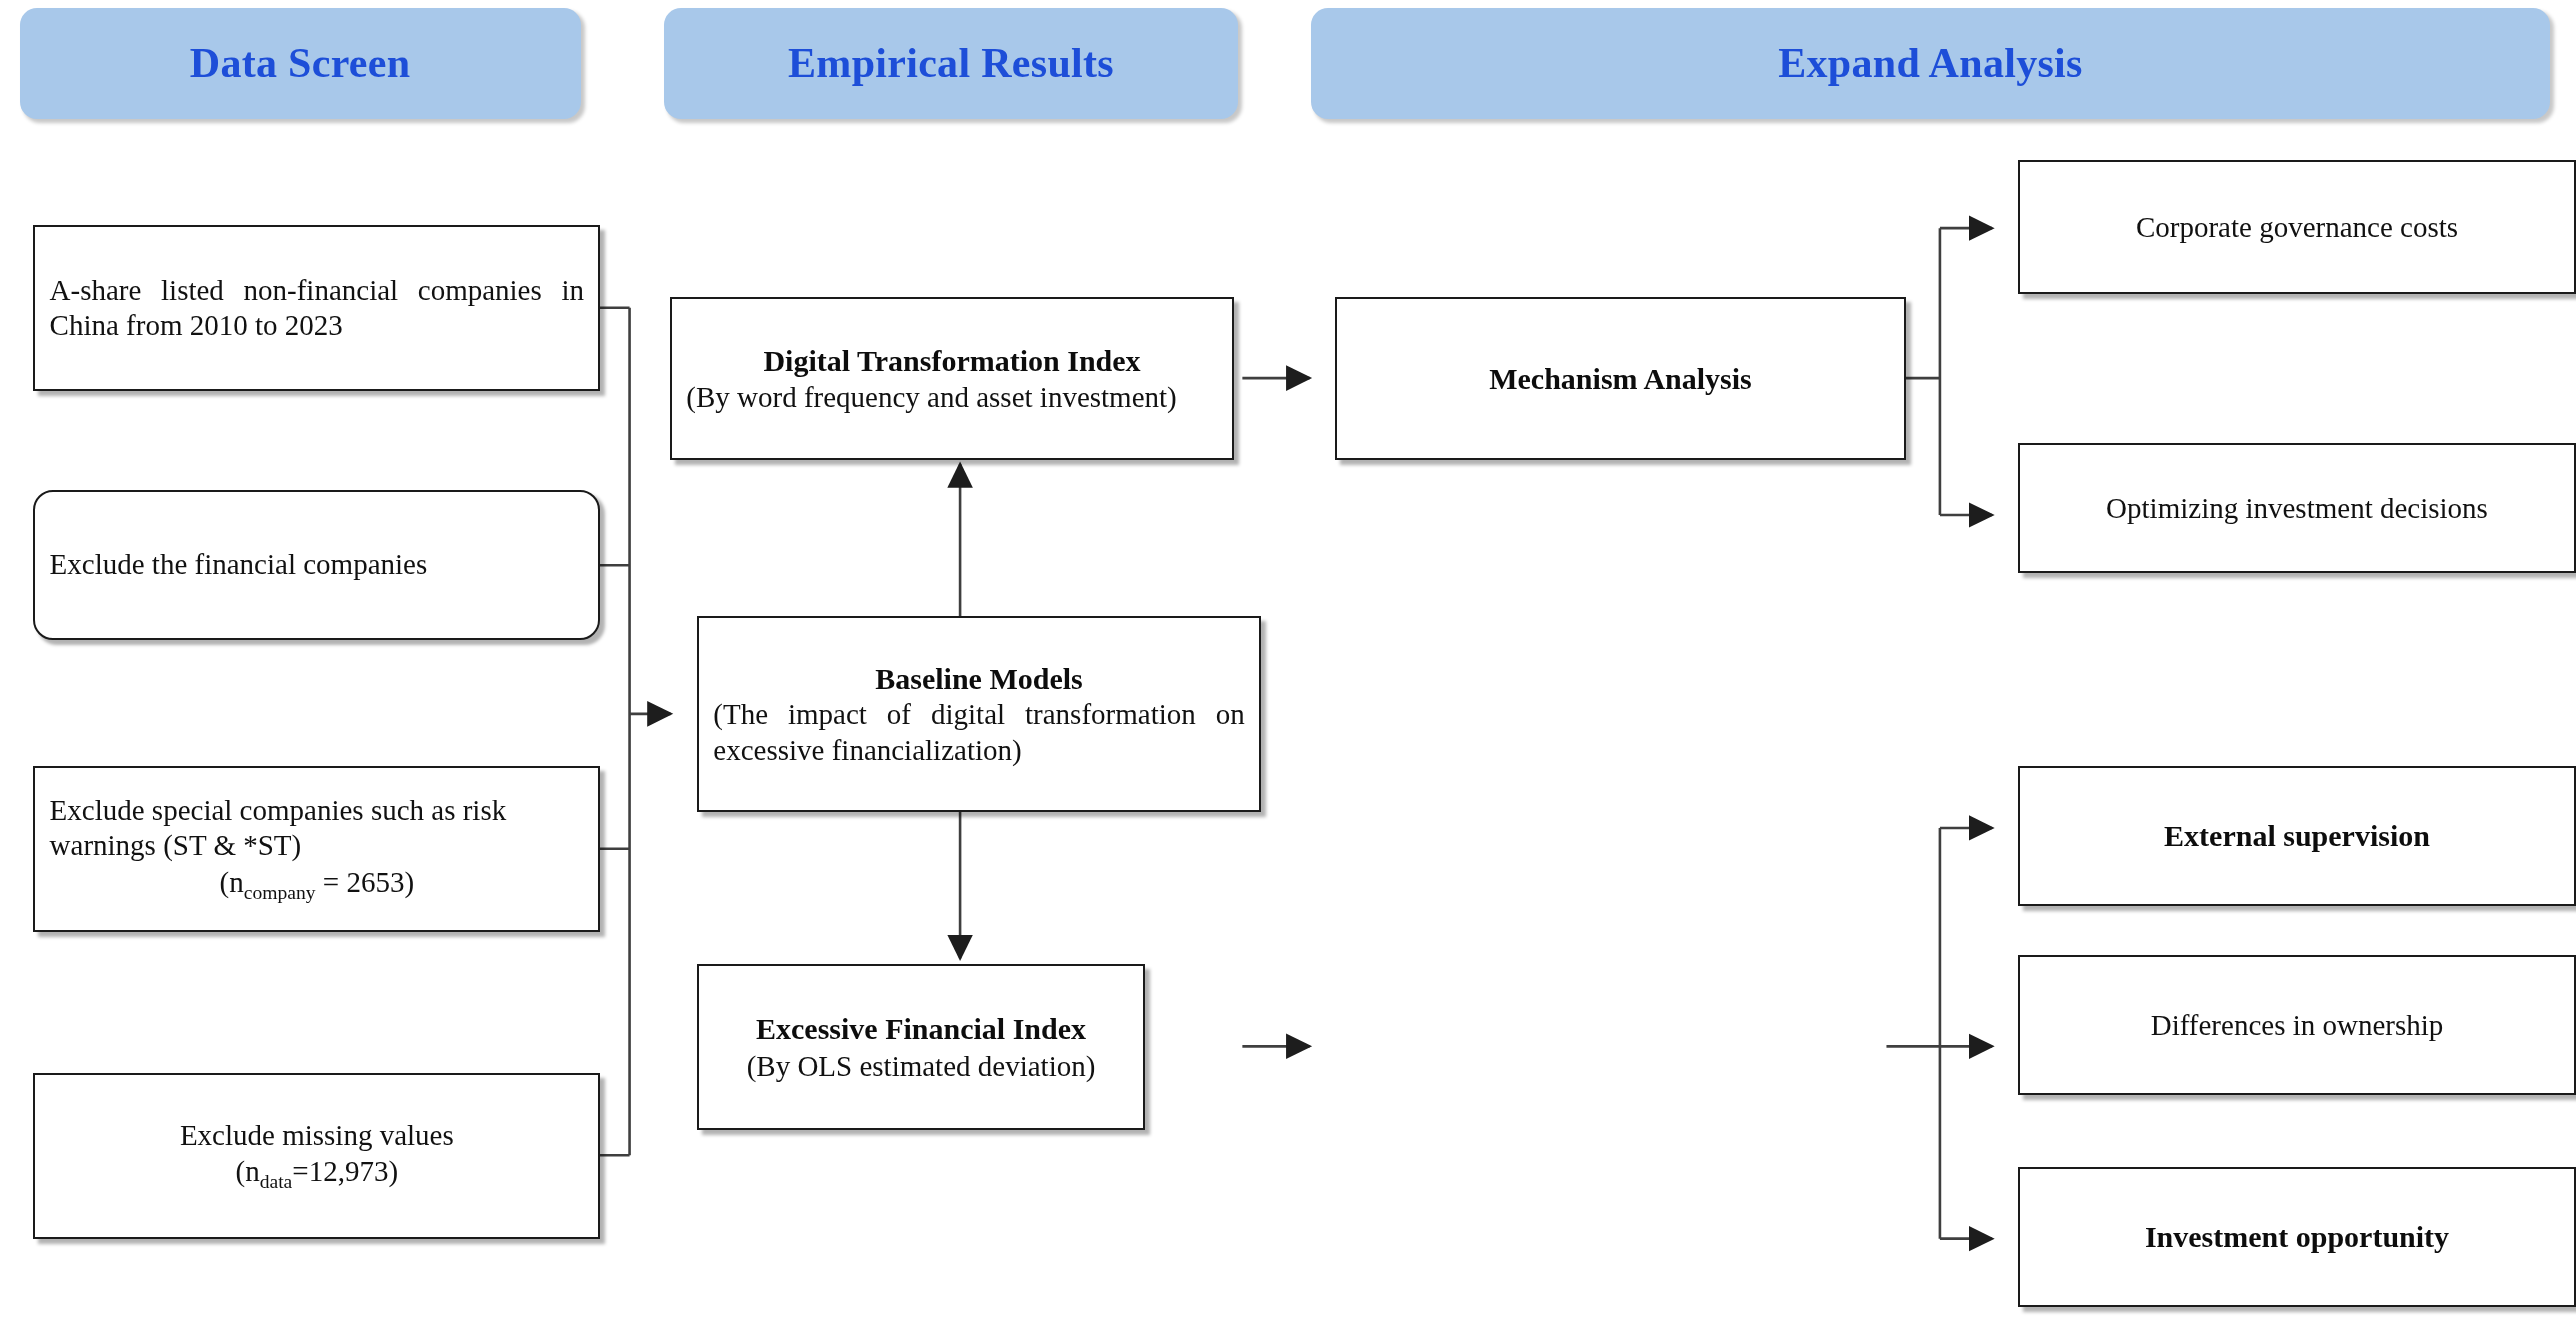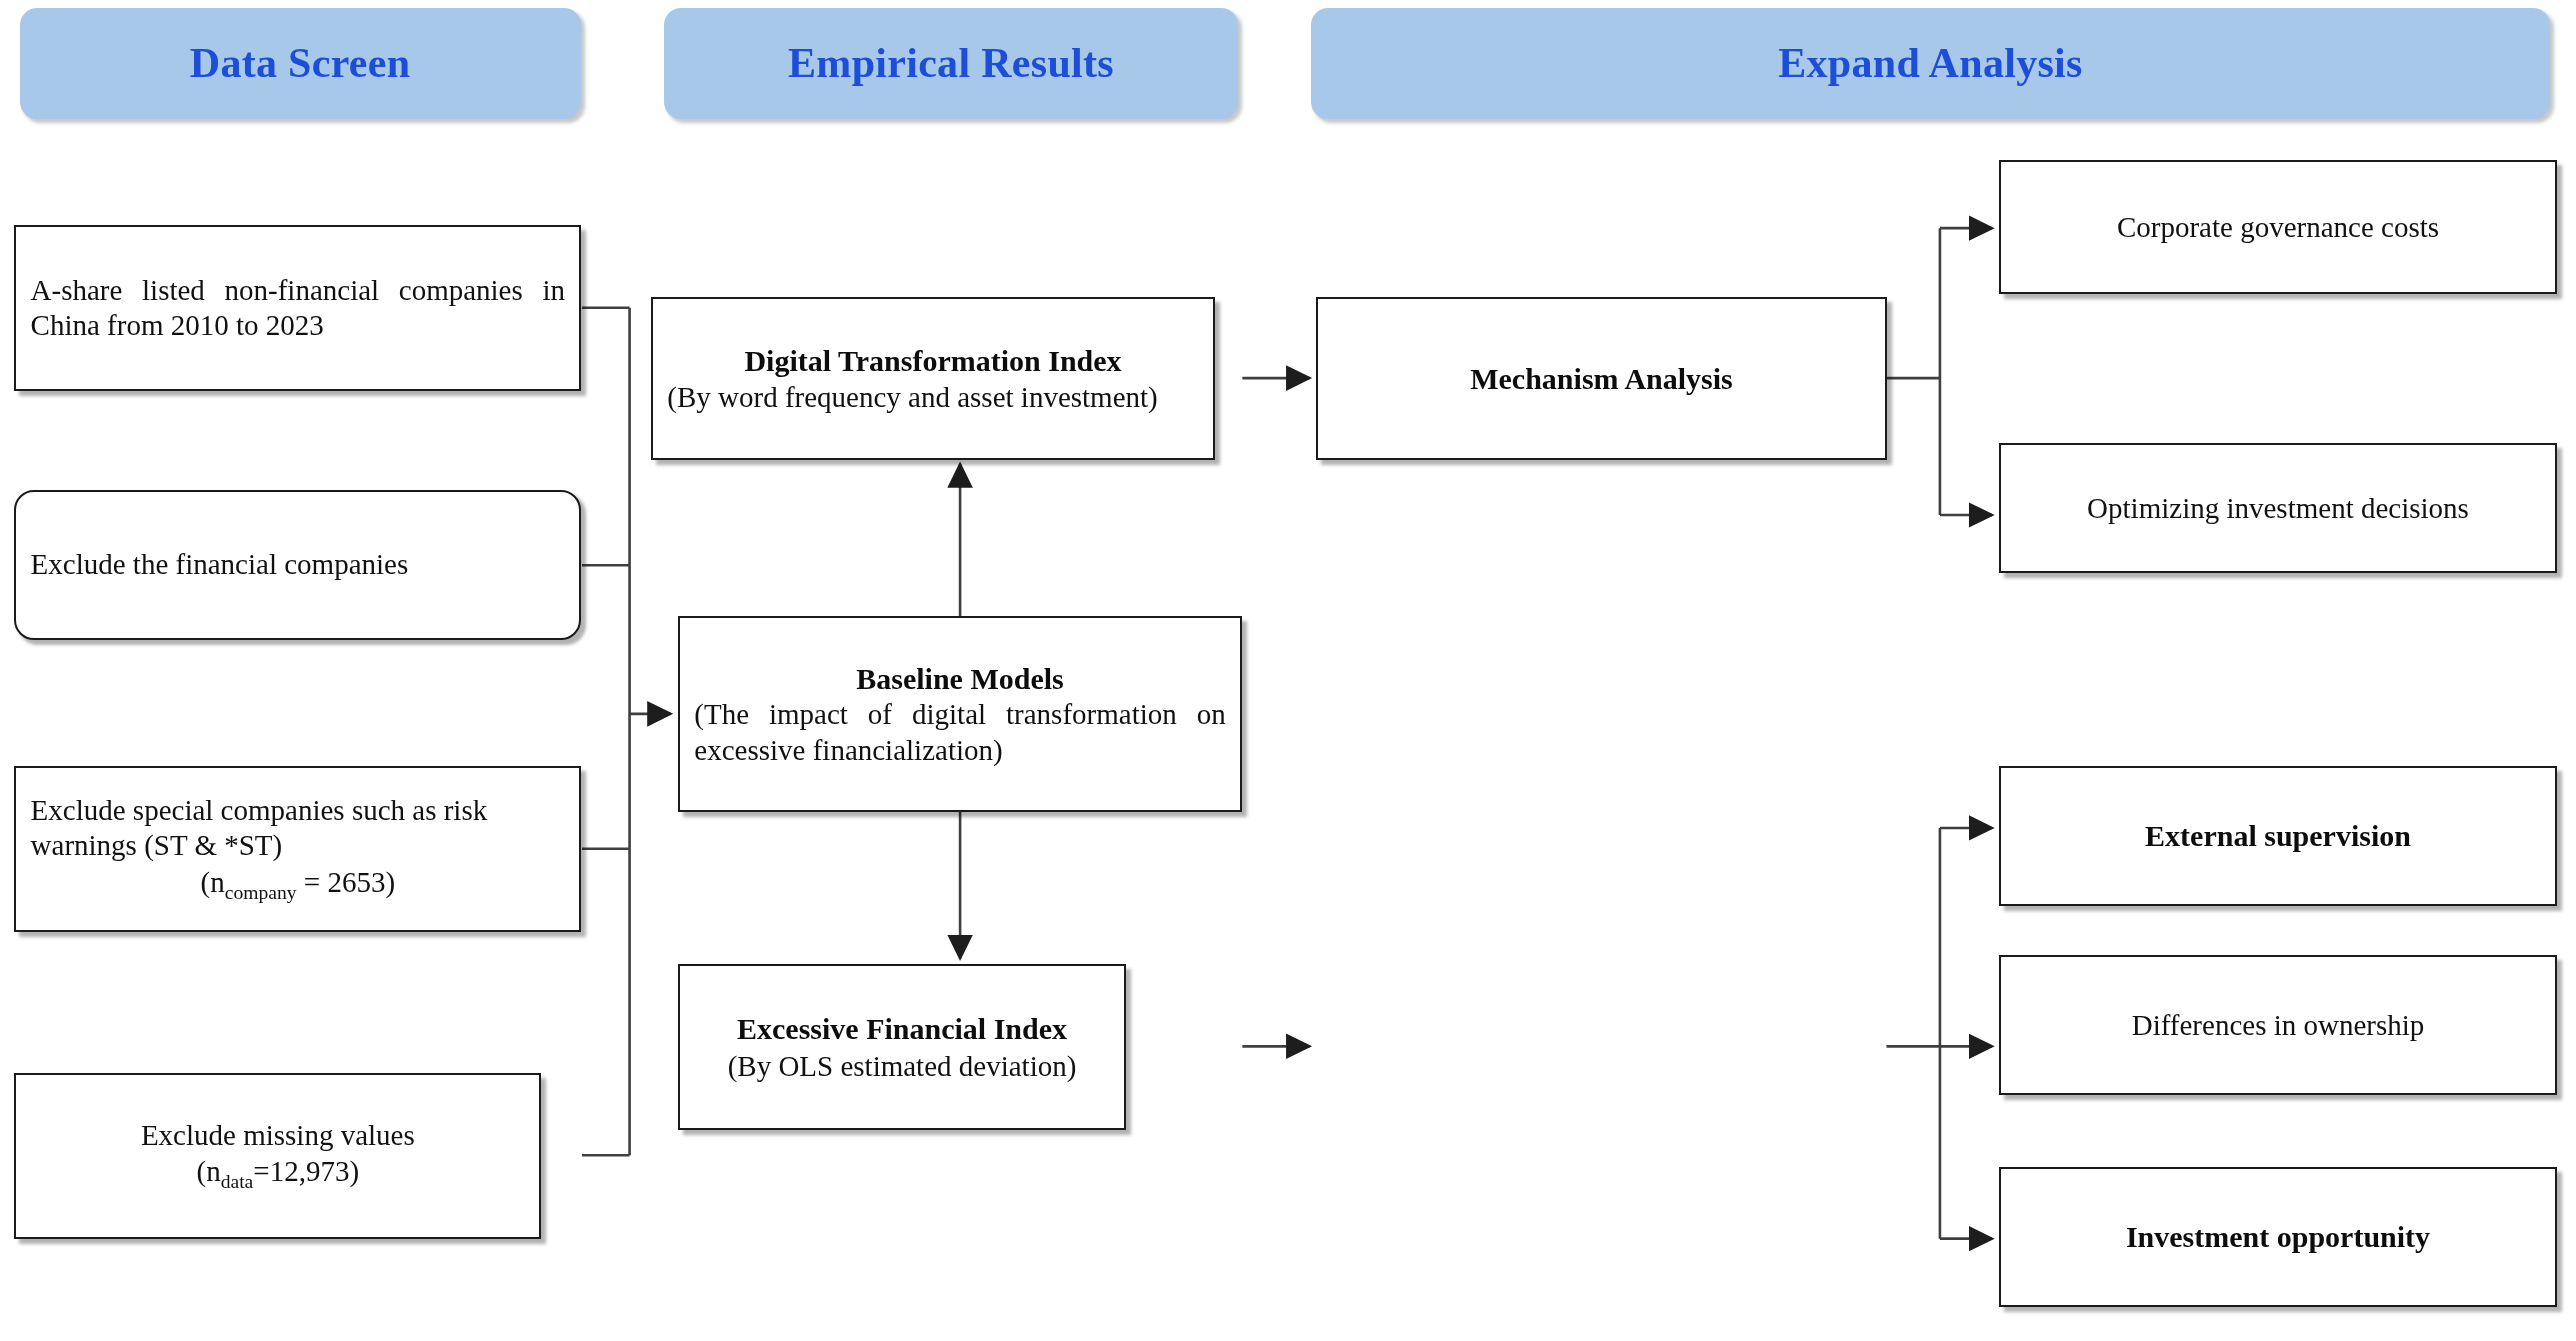--- a/index.html
+++ b/index.html
@@ -38,20 +38,21 @@
   .box {
     position: absolute;
     background: #ffffff;
     border: 2px solid #1a1a1a;
     box-shadow: 4.6px 4.6px 3.3px rgba(0,0,0,0.30);
     box-sizing: border-box;
     display: flex;
     flex-direction: column;
     justify-content: center;
     padding: 6.5px 14.3px;
+    margin-left: 19px;
   }
   .box .line-just {
     text-align: justify;
     text-align-last: left;
     font-size: 29px;
     line-height: 1.22;
     color: #111111;
     hyphens: none;
   }
   .box .line-plain {
@@ -161,21 +162,21 @@
     <div class="line-plain">Exclude the financial companies</div>
   </div>
 
   <div class="box" style="left:14.3px; top:766px; width:567px; height:166px;">
     <div class="line-plain">Exclude special companies such as risk warnings (ST &amp; *ST)</div>
     <div class="line-center">
       <span>(n</span><span class="sub">company</span><span> = 2653)</span>
     </div>
   </div>
 
-  <div class="box" style="left:14.3px; top:1073px; width:527px; height:166px;">
+  <div class="box" style="left:14.3px; top:1073px; width:567px; height:166px;">
     <div class="line-center">Exclude missing values</div>
     <div class="line-center">
       <span>(n</span><span class="sub">data</span><span>=12,973)</span>
     </div>
   </div>
 
   <div class="box" style="left:651px; top:297px; width:564px; height:163px;">
     <div class="line-center-bold">Digital Transformation Index</div>
     <div class="line-just">(By word frequency and asset investment)</div>
   </div>

